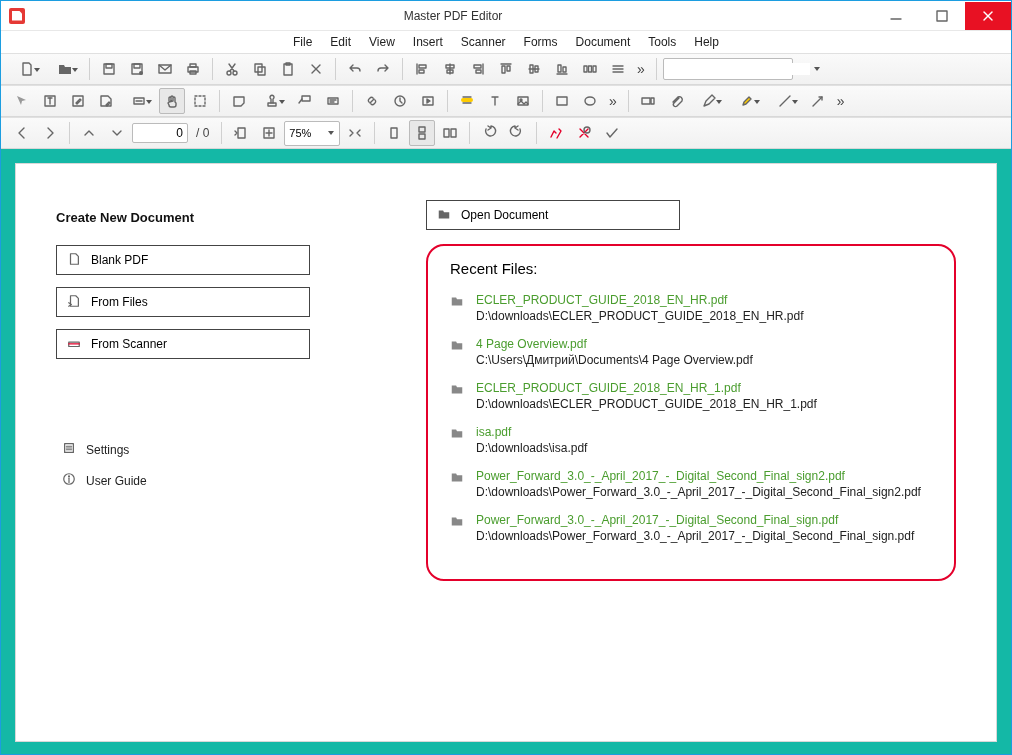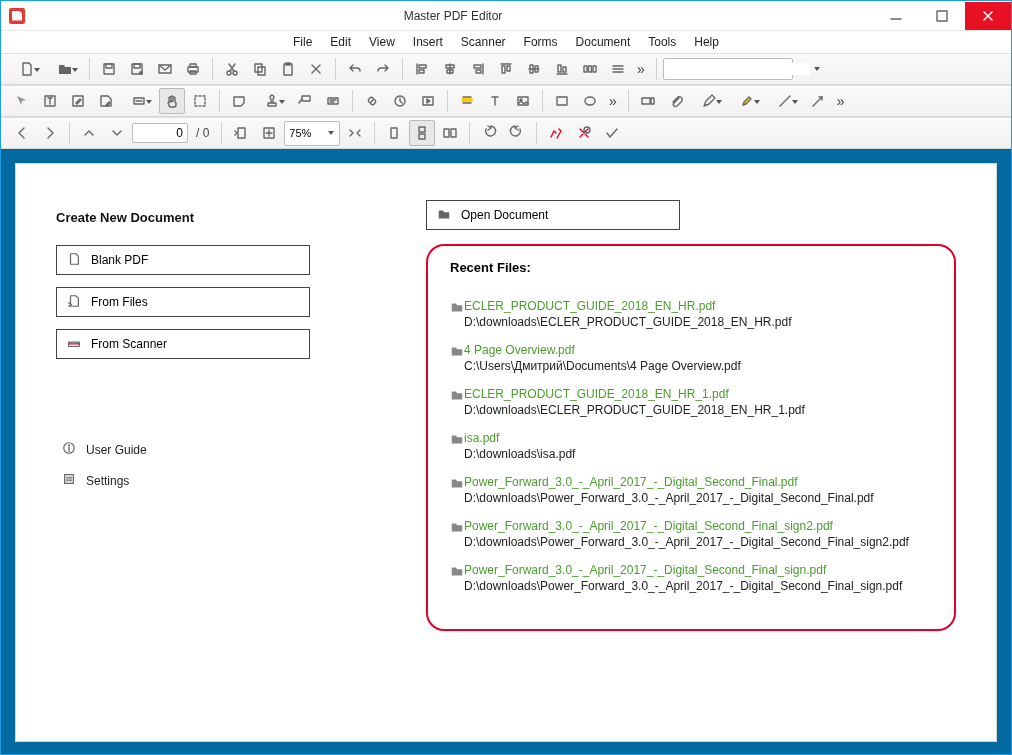--- a/index.html
+++ b/index.html
@@ -34,31 +34,31 @@
 
 .page-input { width: 56px; height: 20px; border: 1px solid #bbb; background: #fff; font-size: 12px; text-align: right; padding: 0 4px; border-radius: 2px; outline: none; }
 .page-total { font-size: 12px; color: #444; padding: 0 6px; }
 .zoom-select { height: 25px; border: 1px solid #bbb; background: #fff; font-size: 11px; padding: 0 16px 0 4px; border-radius: 2px; position: relative; display: inline-flex; align-items: center; min-width: 56px; }
 .zoom-select::after { content: ""; position: absolute; right: 5px; top: 9px; border-left: 3px solid transparent; border-right: 3px solid transparent; border-top: 4px solid #555; }
 
 svg { width: 16px; height: 16px; stroke: #666; stroke-width: 1.4; fill: none; stroke-linecap: round; stroke-linejoin: round; }
 .svg14 svg { width: 14px; height: 14px; }
 
 
-.content { position: relative; padding: 26px 20px; background: #0369a1; height: calc(755px - 30px - 22px - 32px*3); }
+.content { position: relative; padding: 26px 20px; background: #14b8a6; height: calc(755px - 30px - 22px - 32px*3); }
 .welcome { position: absolute; left: 14px; top: 14px; right: 14px; bottom: 14px; border: 1px solid #d8d8d8; background: #fff; padding: 46px 40px; }
 .heading { font-size: 13px; font-weight: bold; color: #111; margin-bottom: 20px; }
 .col-left { width: 300px; float: left; }
 .opt-btn { width: 254px; height: 30px; border: 1px solid #444; background: #fff; display: flex; align-items: center; padding: 0 10px; font-size: 12px; margin-bottom: 12px; gap: 10px; }
 .small-link { display: flex; align-items: center; gap: 10px; font-size: 12px; color: #222; margin-bottom: 14px; padding-left: 6px; }
 
 .col-right { margin-left: 370px; }
 .recent-box { border: 2.5px solid #e4002b; border-radius: 18px; padding: 14px 22px 22px 22px; margin-top: 14px; }
-.recent-title { font-size: 13px; font-weight: bold; margin-bottom: 24px; }
-.recent-item { display: flex; gap: 0; margin-bottom: 14px; font-size: 12px; }
+.recent-title { font-size: 15px; font-weight: normal; margin-bottom: 16px; }
+.recent-item { display: flex; gap: 12px; margin-bottom: 14px; font-size: 12px; }
 .recent-item .texts .name { color: #4a9d2e; }
 .recent-item .texts .path { color: #222; margin-top: 2px; }
 .folder-icon { flex-shrink: 0; margin-top: 1px; }
 
 </style>
 </head>
 <body>
 
 <div class="titlebar">
   <div class="app-icon"></div>
@@ -511,34 +511,34 @@
               <rect x="2" y="7" width="12" height="5"></rect>
               <line x1="2" y1="9" x2="14" y2="9" stroke="#e4002b"></line>
             </svg></span>
         <span>From Scanner</span>
       </div>
 
       <div style="height:70px"></div>
 
       <div class="small-link">
         <span class="svg14"><svg viewBox="0 0 16 16">
-              <circle cx="8" cy="8" r="6"></circle>
-              <line x1="8" y1="7" x2="8" y2="12"></line>
-              <circle cx="8" cy="5" r="0.5" fill="#666"></circle>
-            </svg></span>
-        <span>User Guide</span>
-      </div>
-      <div class="small-link">
-        <span class="svg14"><svg viewBox="0 0 16 16">
               <rect x="3" y="3" width="10" height="10"></rect>
               <line x1="5" y1="6" x2="11" y2="6"></line>
               <line x1="5" y1="8" x2="11" y2="8"></line>
               <line x1="5" y1="10" x2="11" y2="10"></line>
             </svg></span>
         <span>Settings</span>
+      </div>
+      <div class="small-link">
+        <span class="svg14"><svg viewBox="0 0 16 16">
+              <circle cx="8" cy="8" r="6"></circle>
+              <line x1="8" y1="7" x2="8" y2="12"></line>
+              <circle cx="8" cy="5" r="0.5" fill="#666"></circle>
+            </svg></span>
+        <span>User Guide</span>
       </div>
     </div>
 
     <div class="col-right">
       <div style="height:0px"></div>
       <div class="opt-btn" style="margin-top:-10px">
         <span class="svg14"><svg viewBox="0 0 16 16">
               <path d="M2 4h5l1 2h6v7H2z" fill="#666" stroke="none"></path>
             </svg></span>
         <span>Open Document</span>
@@ -581,29 +581,20 @@
               <div class="texts">
                 <div class="name">isa.pdf</div>
                 <div class="path">D:\downloads\isa.pdf</div>
               </div>
             </div>
             <div class="recent-item">
               <span class="folder-icon svg14"><svg viewBox="0 0 16 16">
                   <path d="M2 4h5l1 2h6v7H2z" fill="#888" stroke="none"></path>
                 </svg></span>
               <div class="texts">
-                <div class="name">Power_Forward_3.0_-_April_2017_-_Digital_Second_Final.pdf</div>
-                <div class="path">D:\downloads\Power_Forward_3.0_-_April_2017_-_Digital_Second_Final.pdf</div>
-              </div>
-            </div>
-            <div class="recent-item">
-              <span class="folder-icon svg14"><svg viewBox="0 0 16 16">
-                  <path d="M2 4h5l1 2h6v7H2z" fill="#888" stroke="none"></path>
-                </svg></span>
-              <div class="texts">
                 <div class="name">Power_Forward_3.0_-_April_2017_-_Digital_Second_Final_sign2.pdf</div>
                 <div class="path">D:\downloads\Power_Forward_3.0_-_April_2017_-_Digital_Second_Final_sign2.pdf</div>
               </div>
             </div>
             <div class="recent-item">
               <span class="folder-icon svg14"><svg viewBox="0 0 16 16">
                   <path d="M2 4h5l1 2h6v7H2z" fill="#888" stroke="none"></path>
                 </svg></span>
               <div class="texts">
                 <div class="name">Power_Forward_3.0_-_April_2017_-_Digital_Second_Final_sign.pdf</div>

